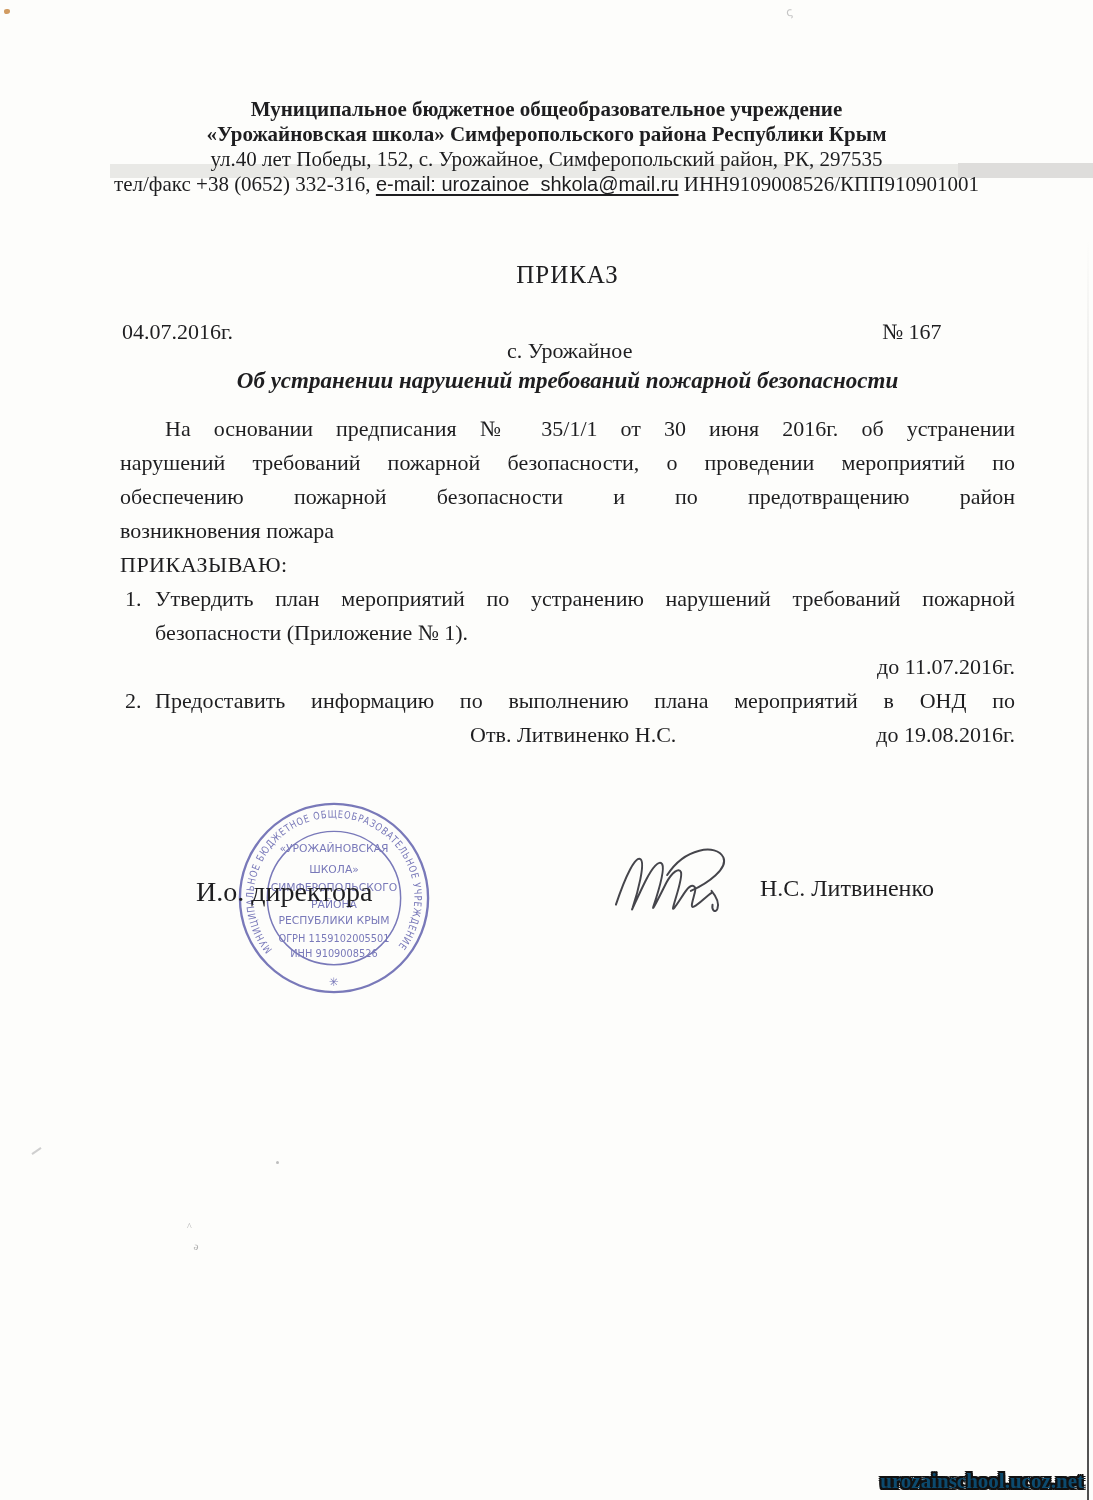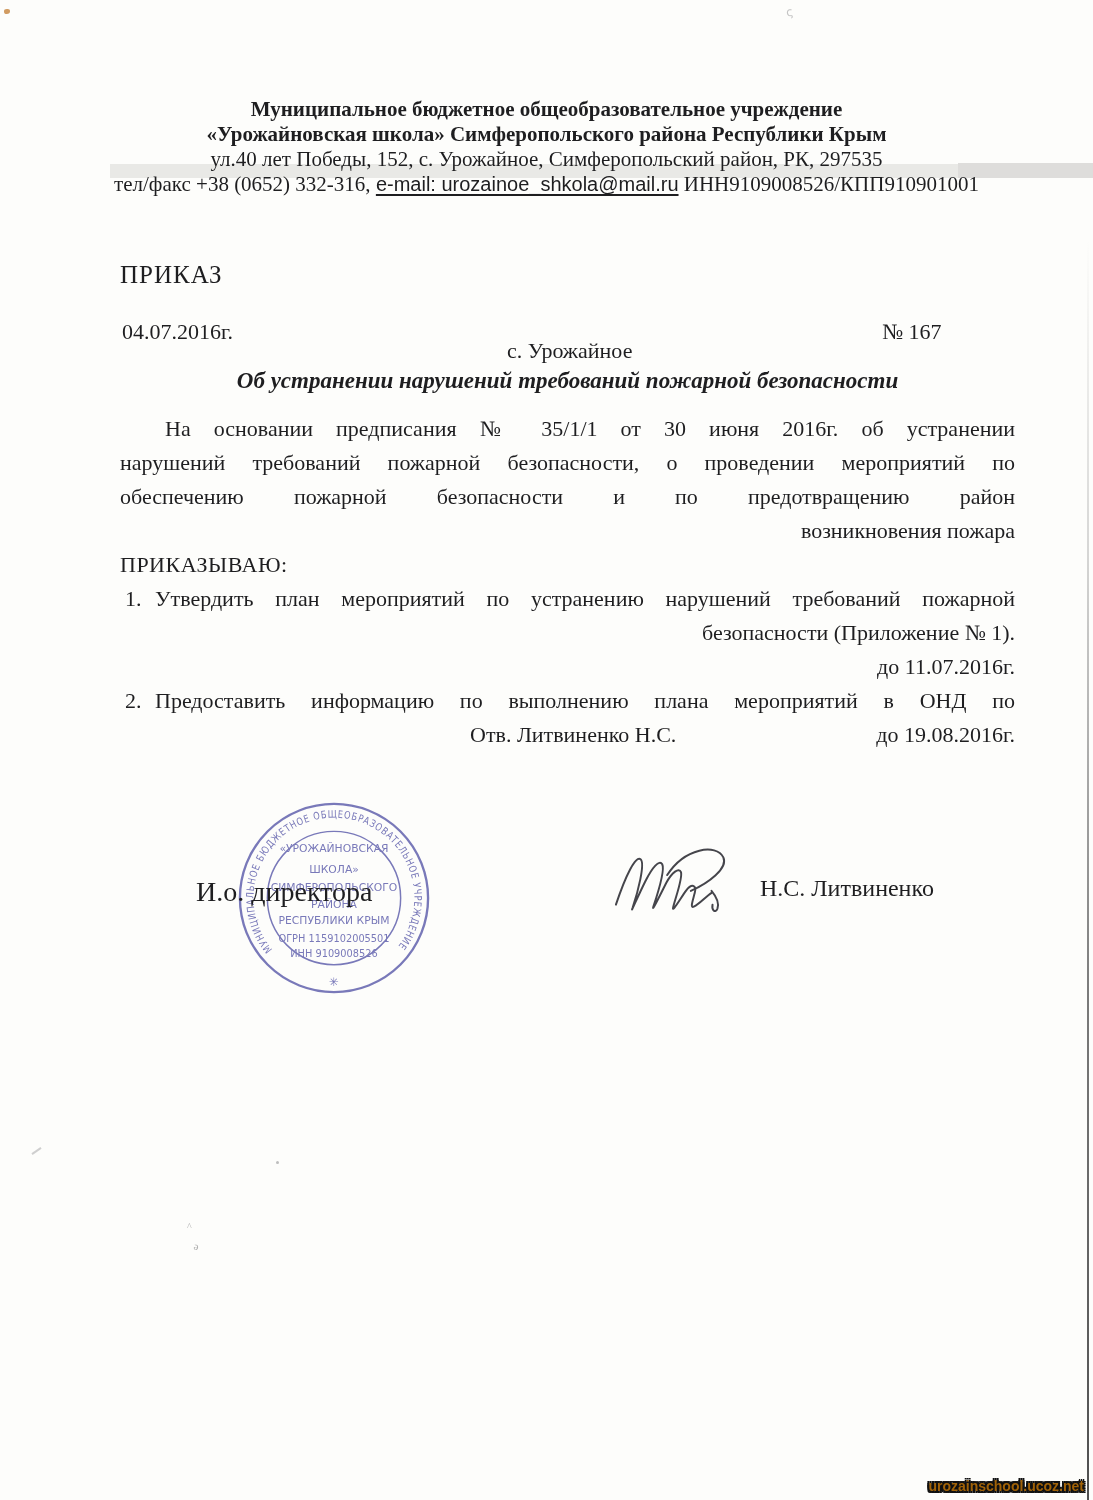--- a/index.html
+++ b/index.html
@@ -24,29 +24,29 @@
 
   
   .doc-header { position:absolute; top:97px; left:0; width:1093px; text-align:center;
     font-size:21px; line-height:25px; white-space:nowrap; }
   .hdr-bold { font-weight:bold; }
   .hdr-email { text-decoration:underline; text-underline-offset:3px; text-decoration-thickness:2px;
     font-family:"Liberation Sans","DejaVu Sans",sans-serif; font-size:20px; }
 
   
   .content { position:absolute; left:120px; top:258px; width:895px; font-size:22px; line-height:34px; }
-  .order-heading { text-align:left; font-size:25px; letter-spacing:1px; line-height:34px; margin:0 0 23px 0; }
+  .order-heading { text-align:center; font-size:25px; letter-spacing:1px; line-height:34px; margin:0 0 23px 0; }
   .date-row { position:relative; height:34px; margin-bottom:15px; }
   .order-date   { position:absolute; left:2px; top:0; }
   .order-place  { position:absolute; left:387px; top:0;margin-top:19px; }
   .order-number { position:absolute; left:762px; top:0; }
   .subject { text-align:center; font-weight:bold; font-style:italic; font-size:23px; line-height:34px; margin:0 0 14px 0; }
   .jline { text-align:justify; text-align-last:justify; line-height:34px; }
   .jline-first { text-indent:45px; }
-  .plain-line { text-align:right; line-height:34px; }
+  .plain-line { text-align:left; line-height:34px; }
   .decree { line-height:34px; letter-spacing:0.5px; }
   .order-item { position:relative; padding-left:35px; }
   .item-num { position:absolute; left:5px; top:0; }
   .deadline-row { text-align:right; line-height:34px; }
   .resp-row { position:relative; height:34px; }
   .responsible { position:absolute; left:350px; top:0; }
   .resp-deadline { position:absolute; right:0; top:0; }
 
   
   .sig-title { position:absolute; left:196px; top:876px; font-size:28px; z-index:3; }
@@ -54,21 +54,21 @@
   .sig-script { position:absolute; left:610px; top:840px; z-index:2; }
 
   
   .stamp { position:absolute; left:236px; top:800px; width:196px; height:196px; z-index:1; opacity:.88; }
   .stamp text { fill:#6767b0; }
   .stamp .ring-text { font-family:"DejaVu Sans",sans-serif; font-size:10.5px; letter-spacing:1px; }
   .stamp .c-line { font-family:"DejaVu Sans",sans-serif; text-anchor:middle; }
 
   
   .watermark { position:absolute; right:9px; bottom:6px;
-    font-family:Liberation Sans, sans-serif; font-weight:bold; font-size:14px; color:#a16207;
+    font-family:Liberation Serif, serif; font-weight:bold; font-size:21px; color:#0c4a6e;
     text-shadow:-2px -2px 0 #111, 2px -2px 0 #111, -2px 2px 0 #111, 2px 2px 0 #111,
                 -2px 0 0 #111, 2px 0 0 #111, 0 -2px 0 #111, 0 2px 0 #111; }
 </style>
 </head>
 <body>
 
 <div class="page">
 
   <div class="scan-band"></div>
   <div class="scan-band-dark"></div>

